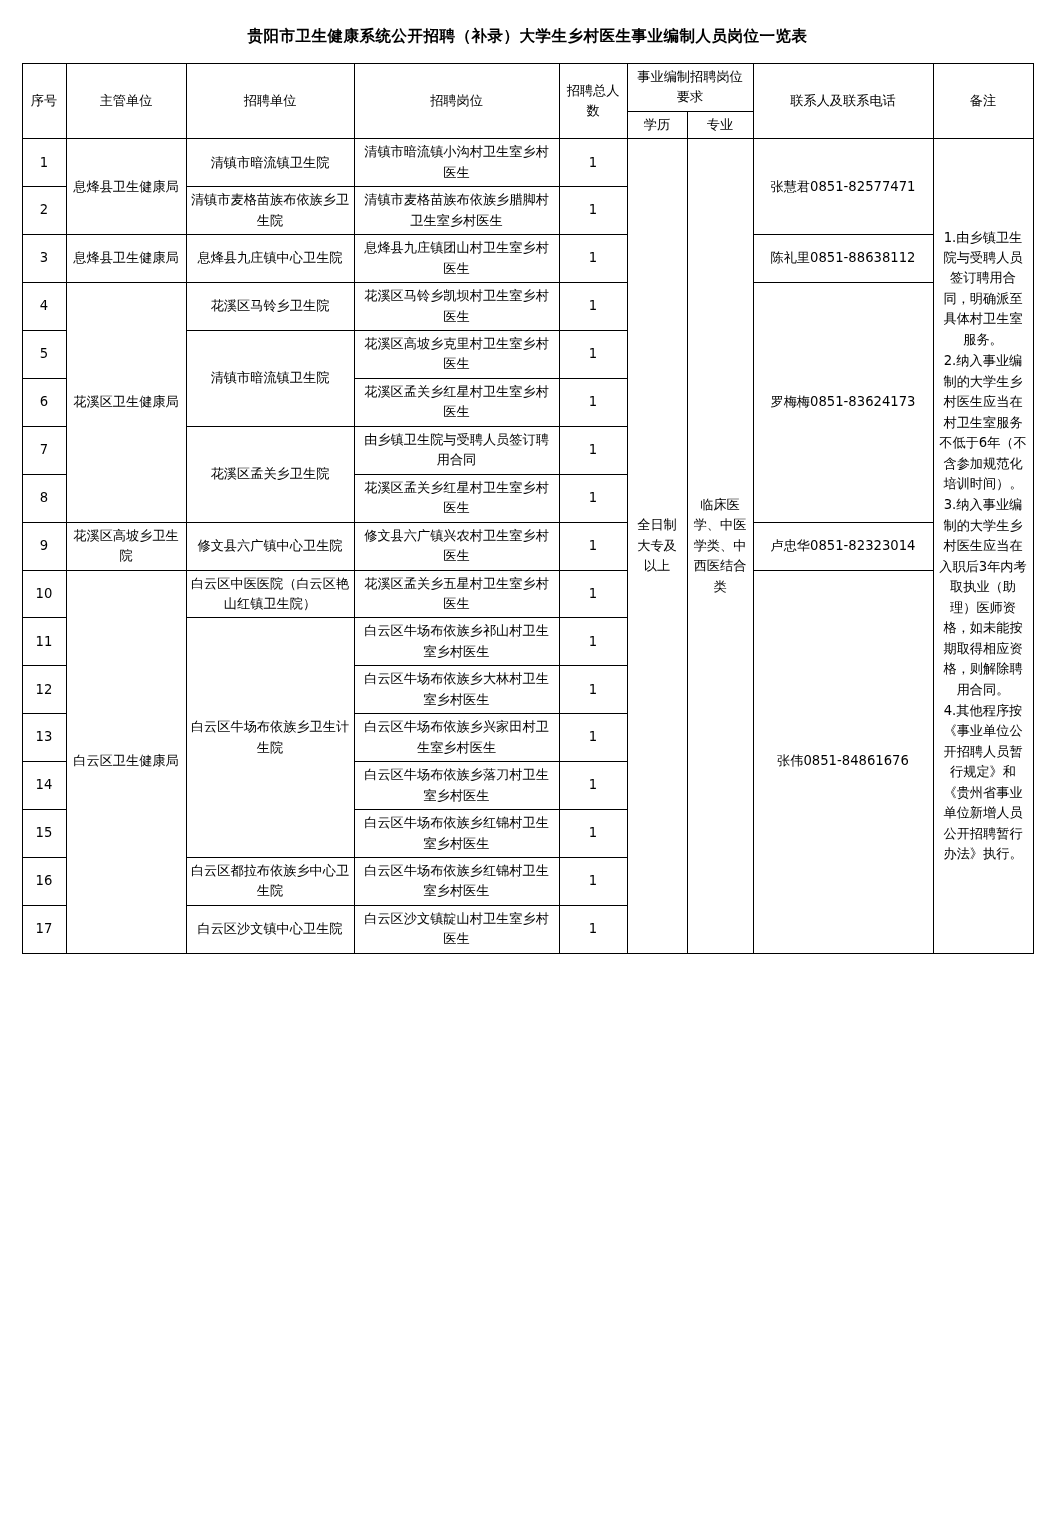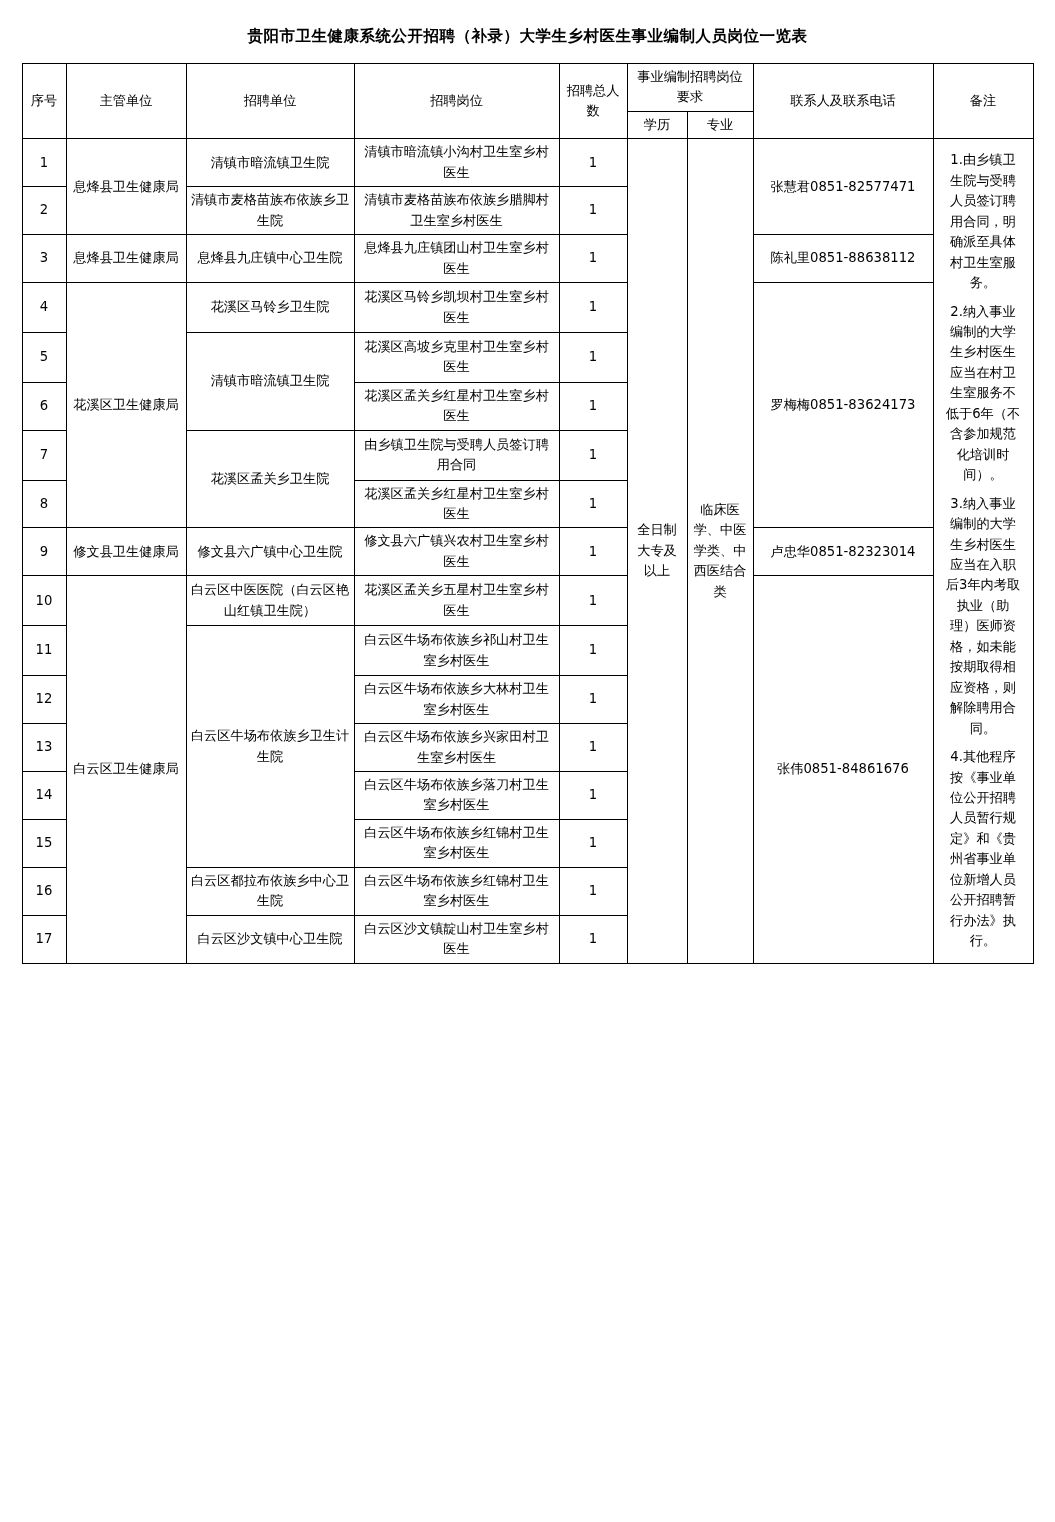--- a/index.html
+++ b/index.html
@@ -55,21 +55,21 @@
   .col-major { width: 66px; }
   .col-contact { width: 180px; }
   .col-remark { width: 100px; }
   .remark-cell {
     text-align: left;
     line-height: 1.95;
     font-size: 13.2px;
     padding: 6px 7px;
   }
   .remark-cell p {
-    margin: 8px;
+    margin: 1px;
     text-indent: 0;
   }
   .vert-text {
     line-height: 1.85;
   }
 </style>
 </head>
 <body>
 
 <div class="page">
@@ -169,21 +169,21 @@
       </tr>
 
       <tr>
         <td>8</td>
         <td>花溪区孟关乡红星村卫生室乡村医生</td>
         <td>1</td>
       </tr>
 
       <tr>
         <td>9</td>
-        <td>修文县卫生健康局</td>
+        <td>花溪区高坡乡卫生院</td>
         <td>修文县六广镇中心卫生院</td>
         <td>修文县六广镇兴农村卫生室乡村医生</td>
         <td>1</td>
         <td>卢忠华0851-82323014</td>
       </tr>
 
       <tr>
         <td>10</td>
         <td rowspan="8">白云区卫生健康局</td>
         <td>白云区中医医院（白云区艳山红镇卫生院）</td>

